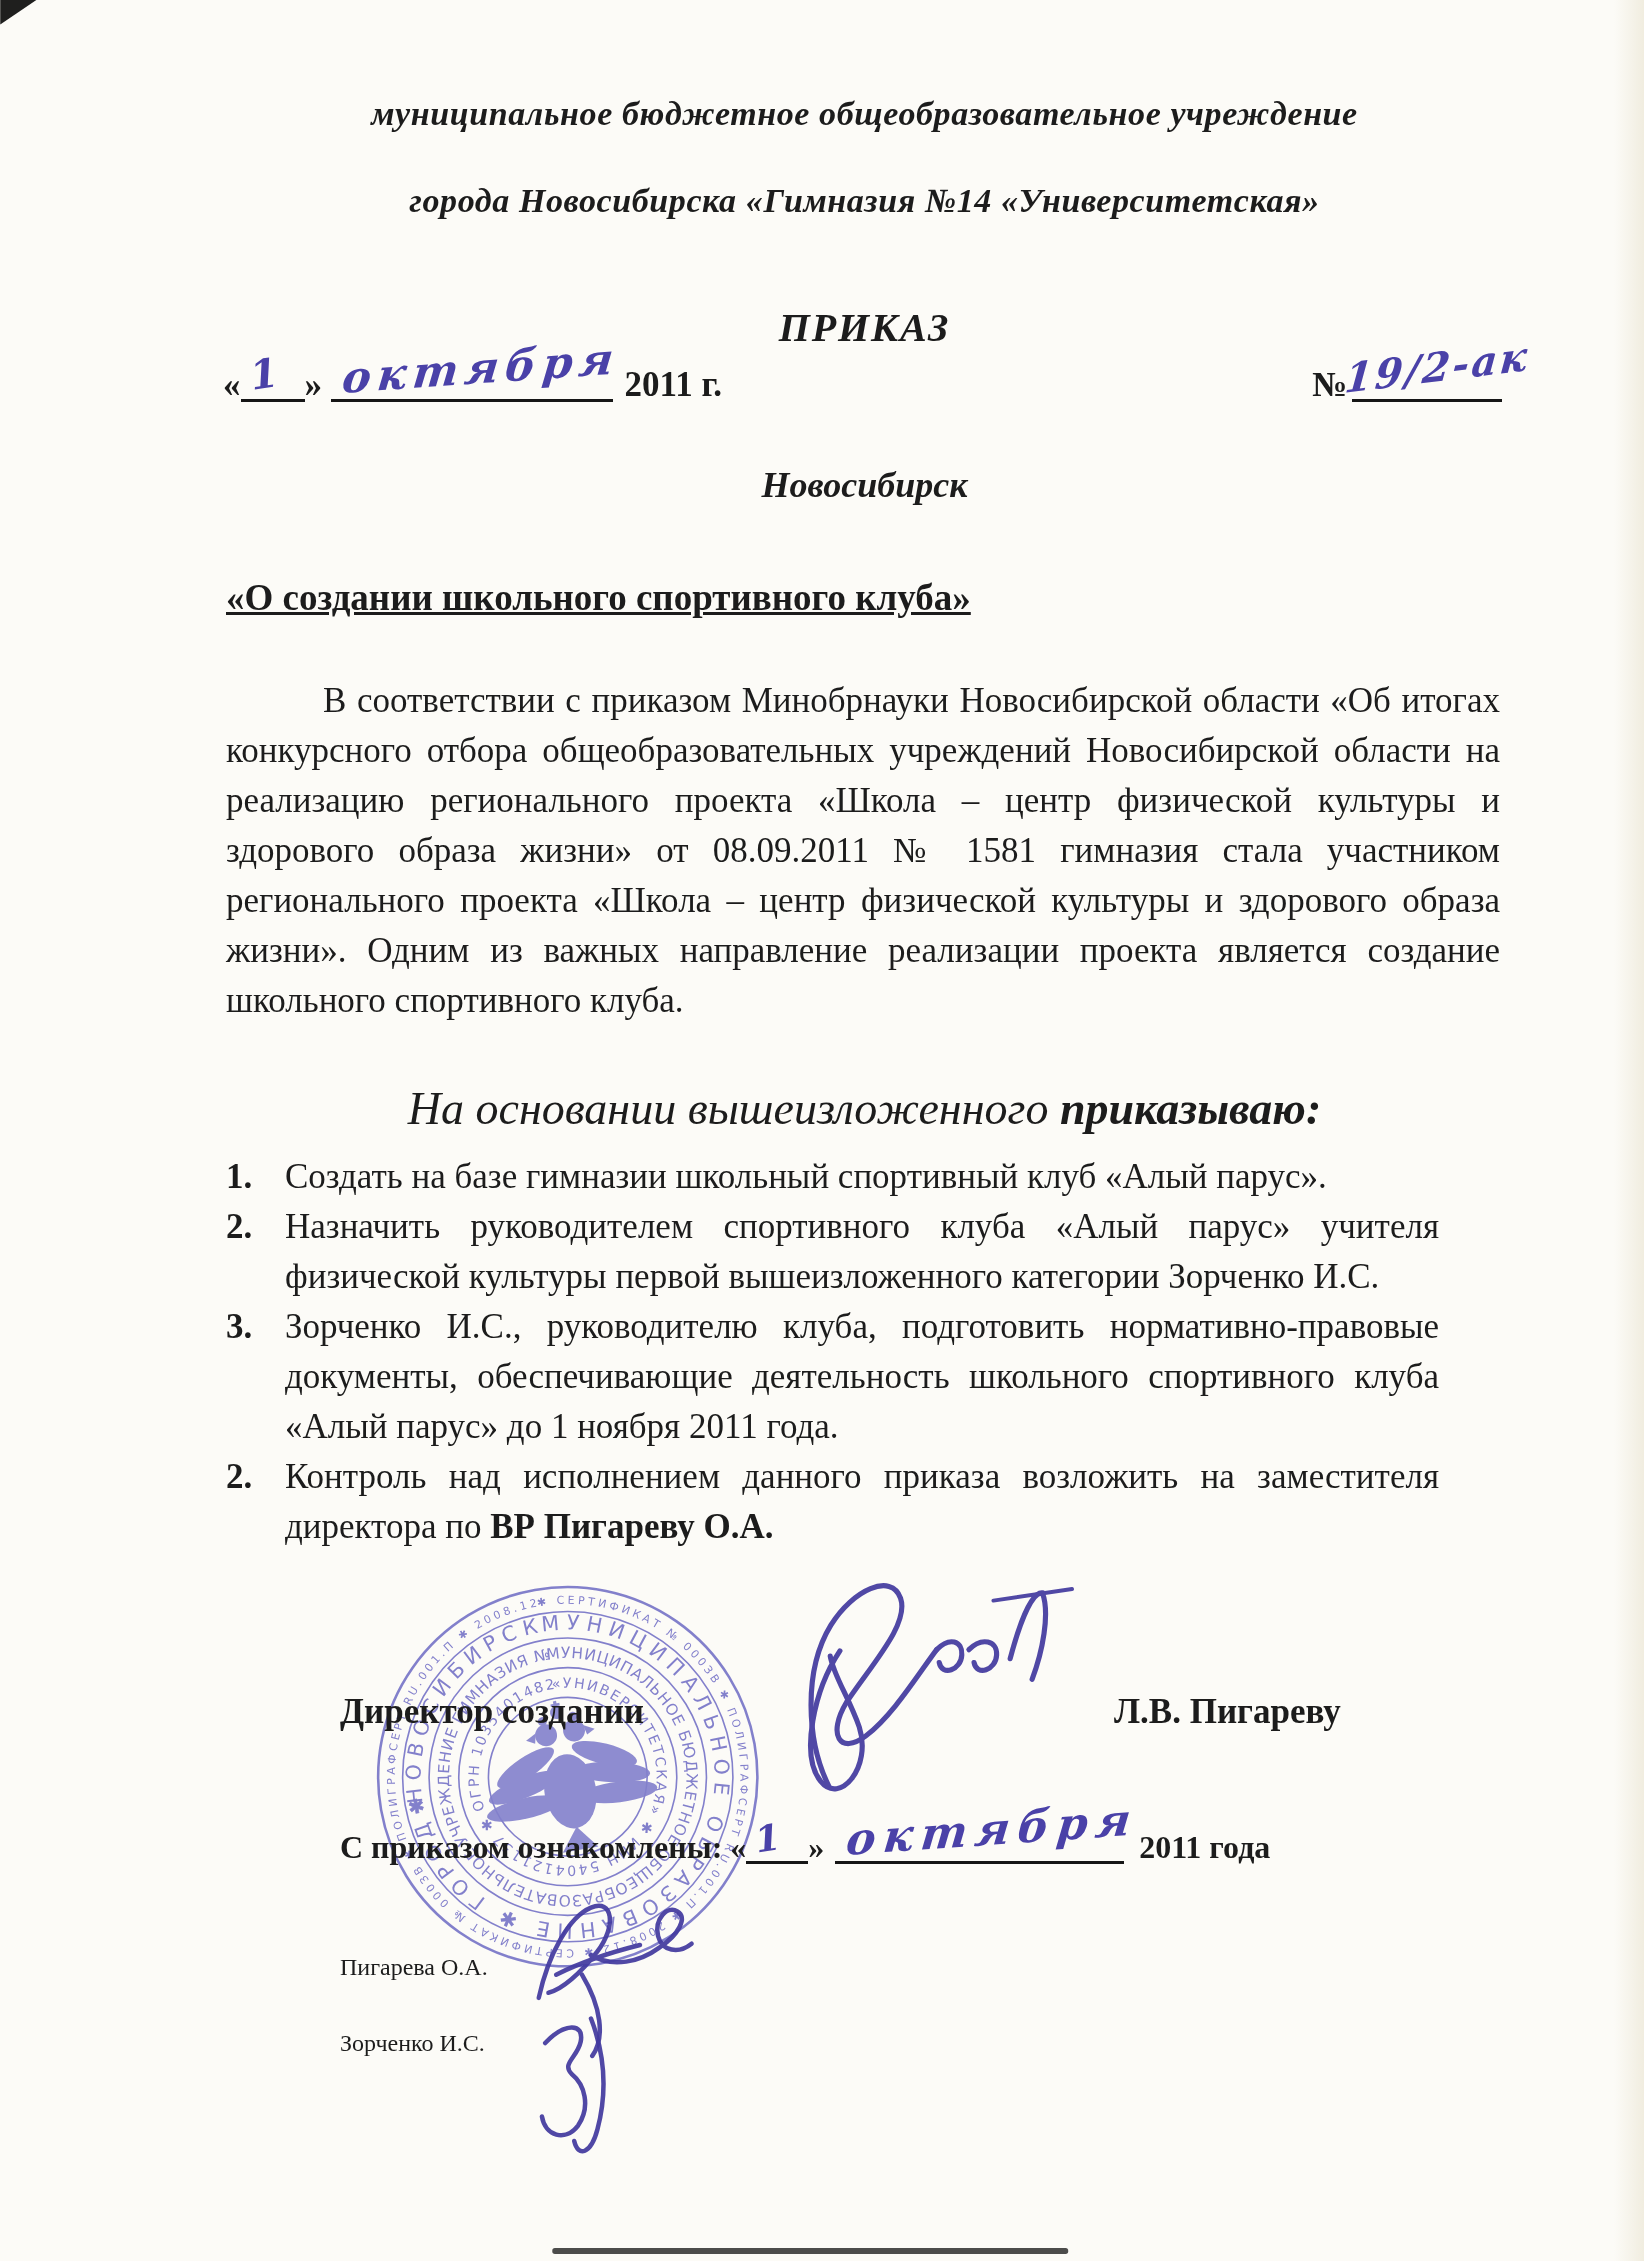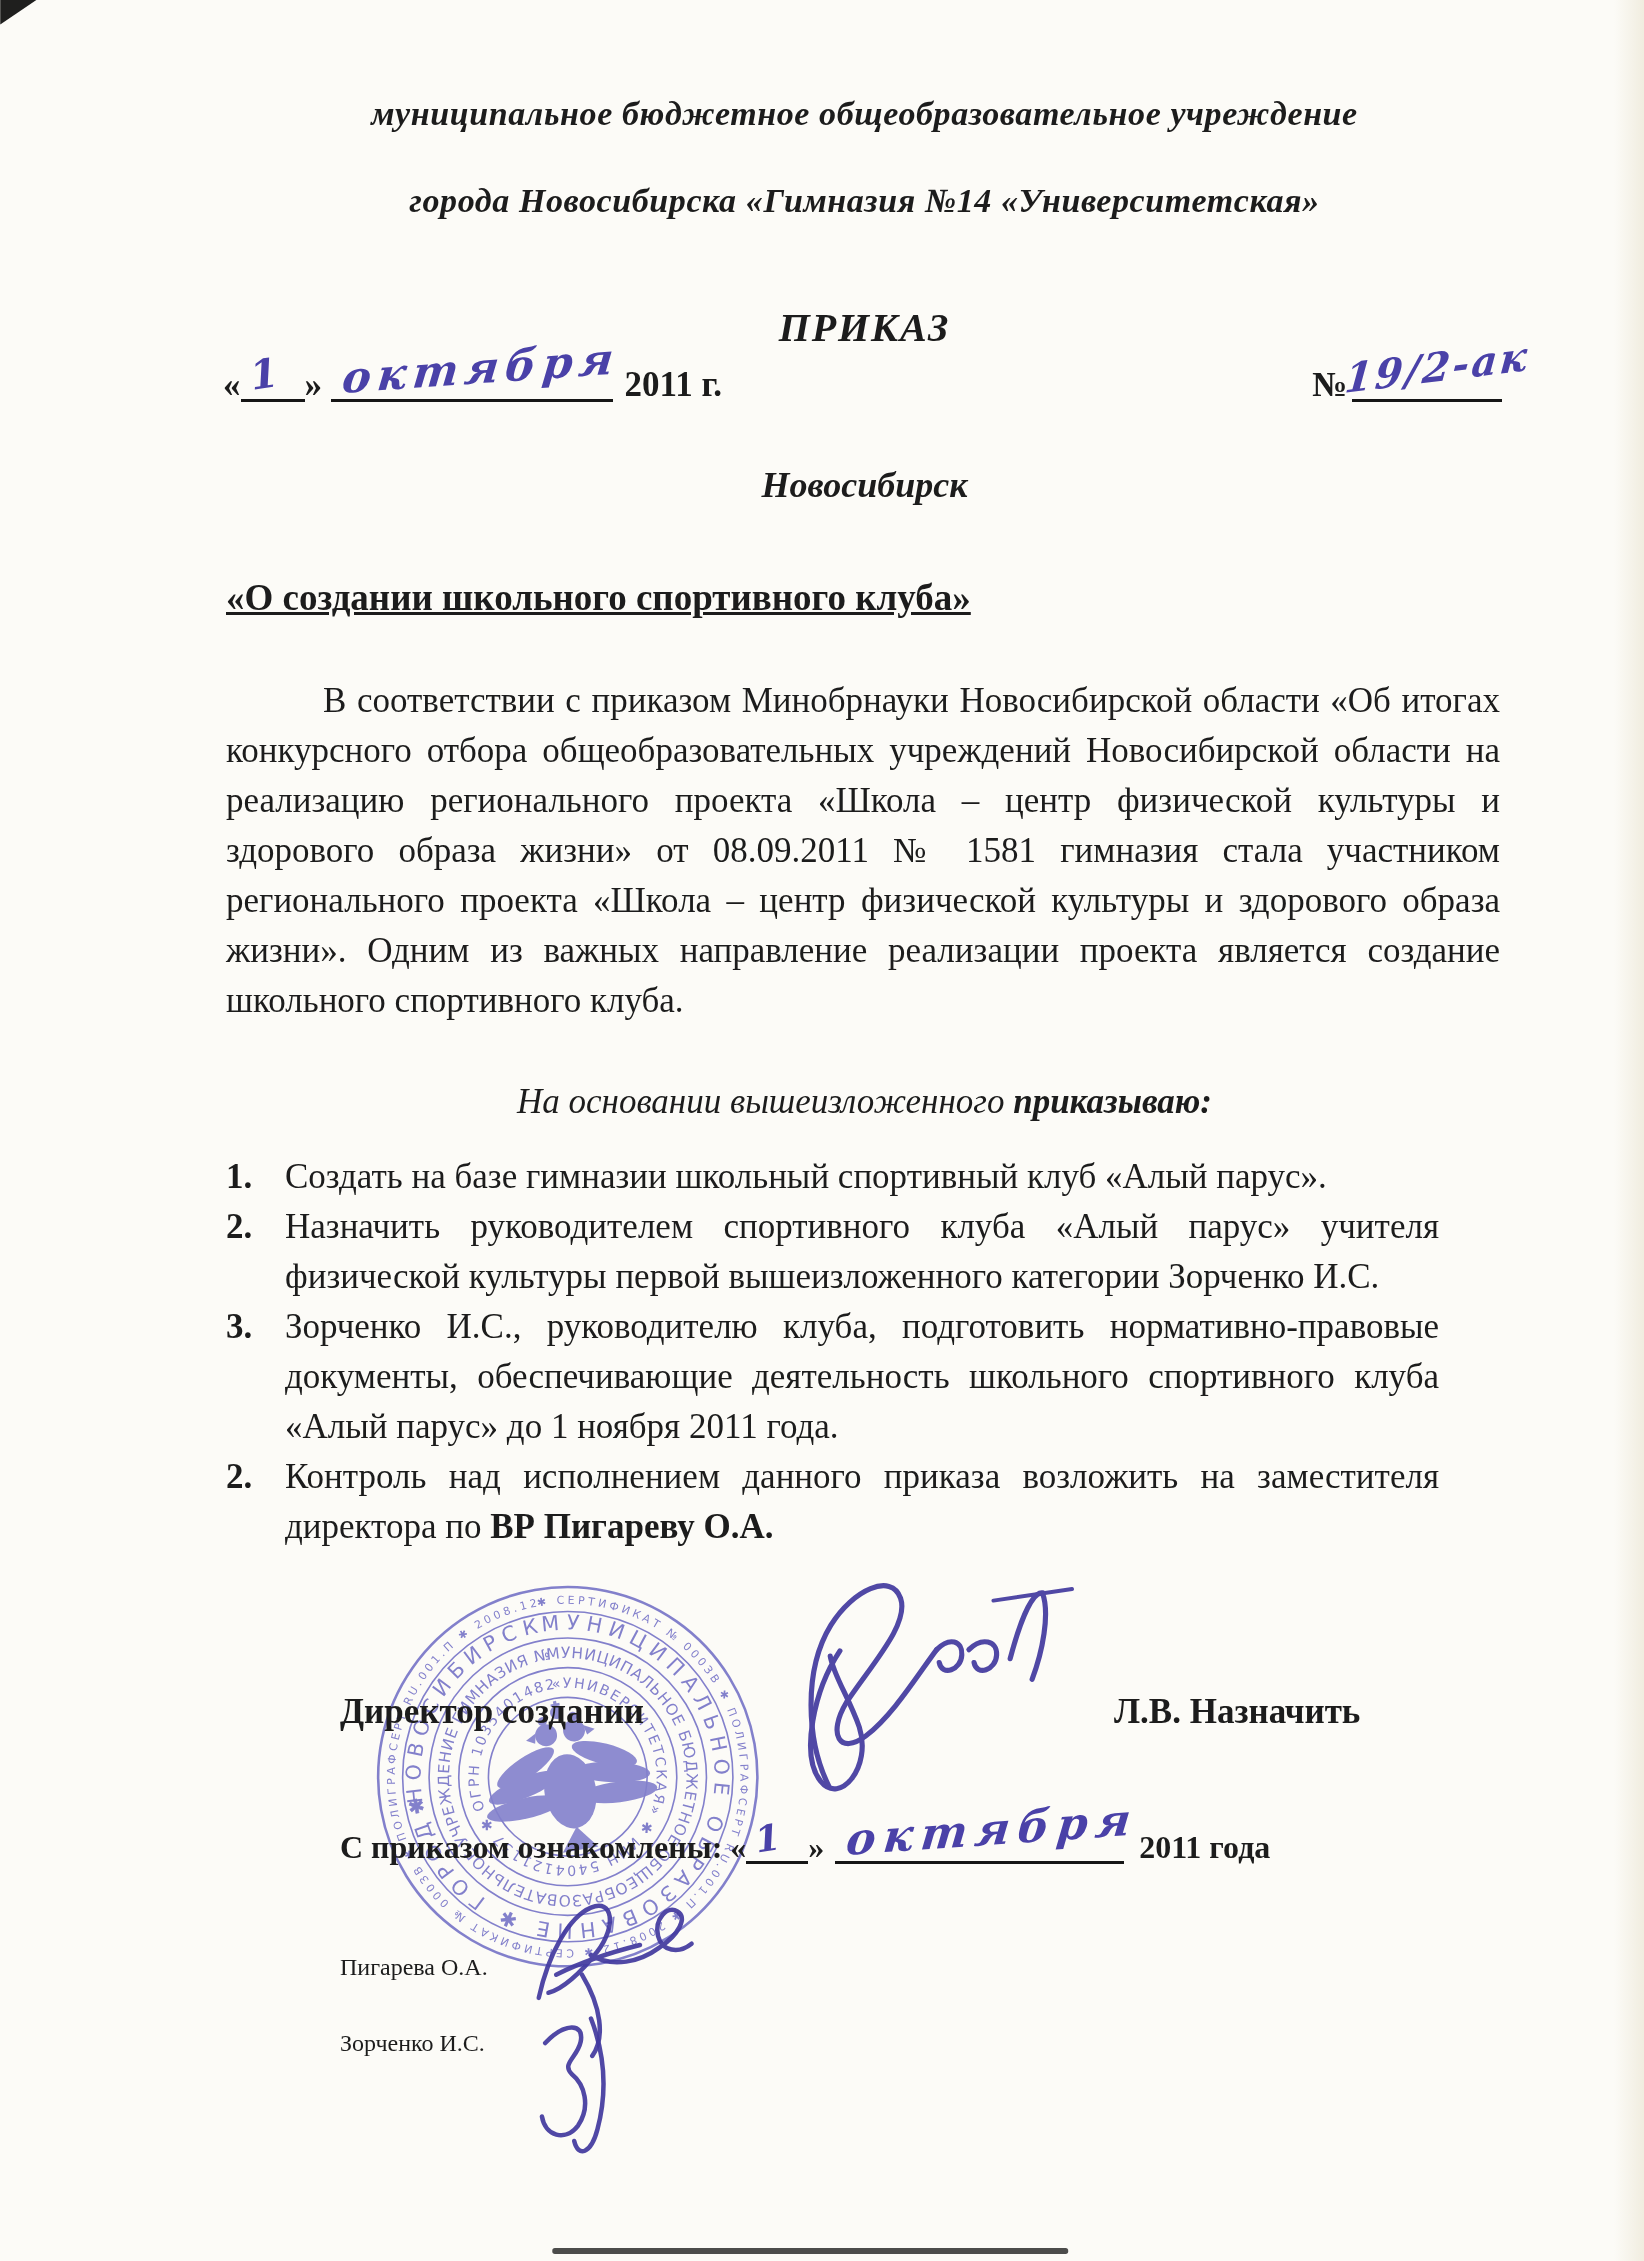--- a/index.html
+++ b/index.html
@@ -13,21 +13,21 @@
   .center{text-align:center;font-style:italic;}
   .b{font-weight:bold;}
   .content{left:226px;width:1277px;}
   .org{font-size:34px;font-weight:bold;letter-spacing:0.6px;}
   .doctitle{font-size:40px;font-weight:bold;letter-spacing:1.9px;}
   .cityline{font-size:36px;font-weight:bold;}
   .subject{font-size:37px;font-weight:bold;text-decoration:underline;}
   .para{
     font-size:35px;line-height:50px;text-align:justify;text-indent:97px;
   }
-  .basis{font-size:35px;}
+  .basis{font-size:46px;}
   .olist{font-size:35px;line-height:50px;}
   .oitem{display:flex;align-items:flex-start;}
   .onum{flex:0 0 59px;font-weight:bold;}
   .otext{width:1154px;text-align:justify;}
   .dateline{font-size:35px;font-weight:bold;white-space:nowrap;}
   .ackline{font-size:32px;font-weight:bold;white-space:nowrap;}
   .sigrow{font-size:35px;font-weight:bold;}
   .ackname{font-size:24px;text-align:center;}
   .ugap{
     display:inline-block;height:9px;vertical-align:-6.4px;
@@ -154,21 +154,21 @@
   <g fill="none" stroke="#433aa4" stroke-width="7" stroke-linecap="round" opacity="0.92">
     <path d="M 845 3168 C 875 3136 906 3136 900 3166 C 895 3190 870 3200 886 3216 C 906 3232 916 3266 896 3296 C 876 3322 845 3312 840 3282"></path>
     <path d="M 916 3130 C 936 3182 942 3242 926 3302 C 916 3340 896 3346 890 3320"></path>
   </g>
 
   <path d="M 0 0 L 56 0 L 0 38 Z" fill="#1f1f1f"></path>
   <rect x="856" y="3486" width="800" height="9" rx="4" fill="#2e2e2e" opacity="0.85"></rect>
 </svg>
 
 <div class="abs sigrow" style="left:340px;top:1692px;">Директор создании</div>
-<div class="abs sigrow" style="left:1114px;top:1692px;">Л.В. Назначить</div>
+<div class="abs sigrow" style="left:1114px;top:1692px;">Л.В. Пигареву</div>
 
 <div class="abs ackline" style="left:340px;top:1829px;text-align:right;">
   <span>С приказом ознакомлены: </span><span>«</span><span class="ugap" style="width:62px;"><span class="hw hw-day" style="font-size:36px;">1</span></span><span>»</span><span class="ugap" style="width:289px;margin-left:10.3px;"><span class="hw hw-month" style="font-size:44px;letter-spacing:7.7px;">октября</span></span><span style="margin-left:15.5px;">2011 года</span>
 </div>
 
 <div class="abs ackname" style="left:340px;top:1954px;">Пигарева О.А.</div>
 <div class="abs ackname" style="left:340px;top:2030px;">Зорченко И.С.</div>
 
 <div class="abs edge-tint"></div>
 

